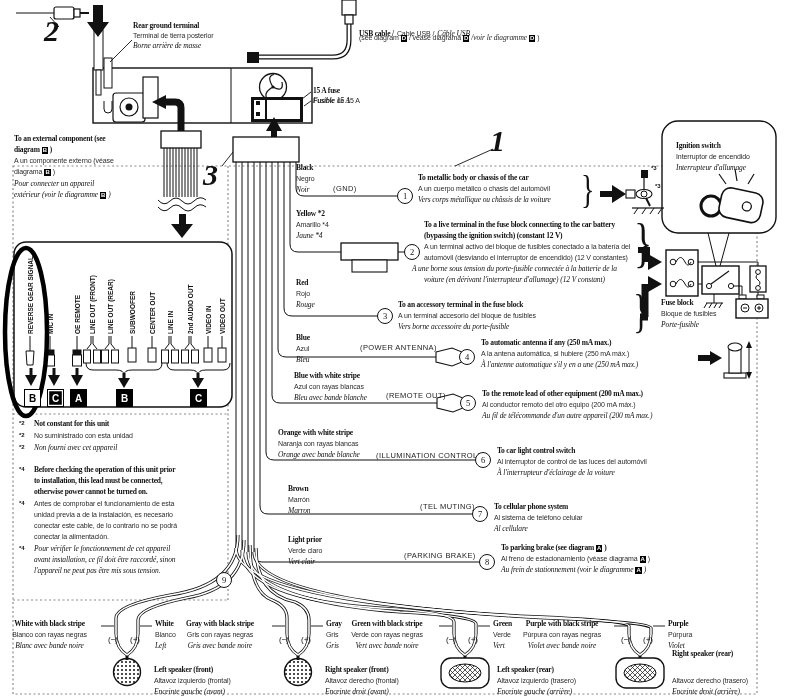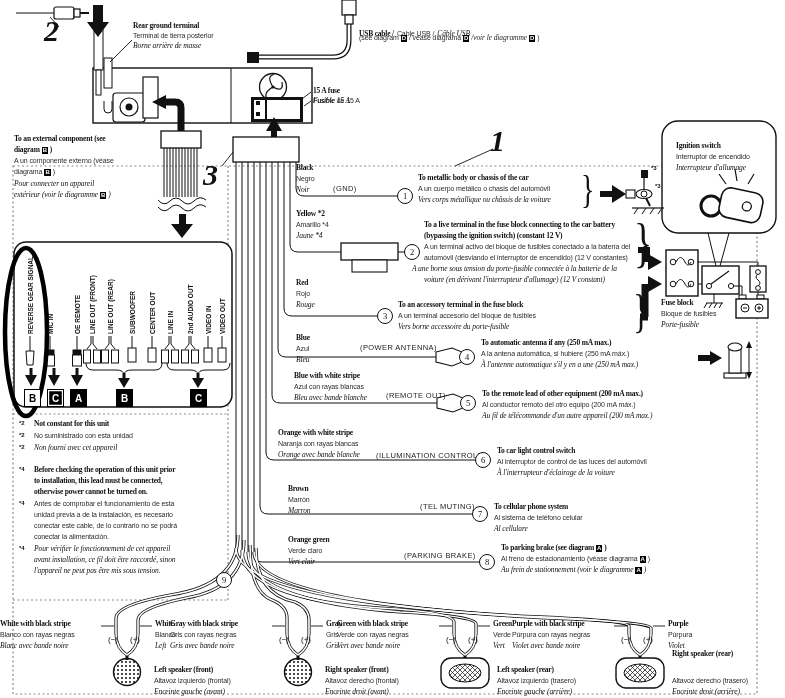--- a/index.html
+++ b/index.html
@@ -21,21 +21,21 @@
   .inv2{background:#000;color:#fff;border:1px solid #000;box-shadow:inset 0 0 0 1.2px #fff}
   .out{background:#fff;color:#000;border:1.5px solid #000}
   .vlab{position:absolute;font:700 6.5px "Liberation Sans",sans-serif;transform:rotate(-90deg);
         transform-origin:0 0;white-space:nowrap}
   .brace{position:absolute;font-family:"Liberation Serif",serif;font-weight:400;color:#111;
          transform:scaleX(.7);line-height:.8}
   .star{position:absolute;font:700 6px "Liberation Sans",sans-serif}
   .mp{position:absolute;font:8px "Liberation Sans",sans-serif}
   .bl{display:inline-block;background:#000;color:#fff;font:700 6px "Liberation Sans",sans-serif;
       padding:0 1px;line-height:7.5px;margin:0 2px;vertical-align:.5px}
-  .sr{text-align:left}
+  .sr{text-align:center}
 </style>
 </head>
 <body>
 
 <svg width="785" height="698" viewBox="0 0 785 698">
   <defs>
     <pattern id="dots" width="4" height="4" patternUnits="userSpaceOnUse">
       <circle cx="2" cy="2" r="1" fill="#111"></circle>
     </pattern>
     <pattern id="hatch" width="5" height="5" patternUnits="userSpaceOnUse">
@@ -479,21 +479,21 @@
 
 <div class="t en" style="left:288px;top:485px">Brown</div>
 <div class="t es" style="left:288px;top:496px">Marrón</div>
 <div class="t fr" style="left:288px;top:507px">Marron</div>
 <div class="t tag" style="left:420px;top:503px">(TEL MUTING)</div>
 <div class="circ" style="left:472px;top:506px">7</div>
 <div class="t en" style="left:494px;top:503px">To cellular phone system</div>
 <div class="t es" style="left:494px;top:514px">Al sistema de teléfono celular</div>
 <div class="t fr" style="left:494px;top:525px">Al cellulare</div>
 
-<div class="t en" style="left:288px;top:536px">Orange green</div>
+<div class="t en" style="left:288px;top:536px">Light prior</div>
 <div class="t es" style="left:288px;top:547px">Verde claro</div>
 <div class="t fr" style="left:288px;top:558px">Vert clair</div>
 <div class="t tag" style="left:404px;top:552px">(PARKING BRAKE)</div>
 <div class="circ" style="left:479px;top:554px">8</div>
 <div class="t en" style="left:501px;top:544px"><span>To parking brake (see diagram</span><span class="bl">A</span><span>)</span></div>
 <div class="t es" style="left:501px;top:555px"><span>Al freno de estacionamiento (véase diagrama</span><span class="bl">A</span><span>)</span></div>
 <div class="t fr" style="left:501px;top:566px"><span>Au frein de stationnement (voir le diagramme</span><span class="bl">A</span><span>)</span></div>
 
 <div class="circ" style="left:216px;top:572px">9</div>
 

